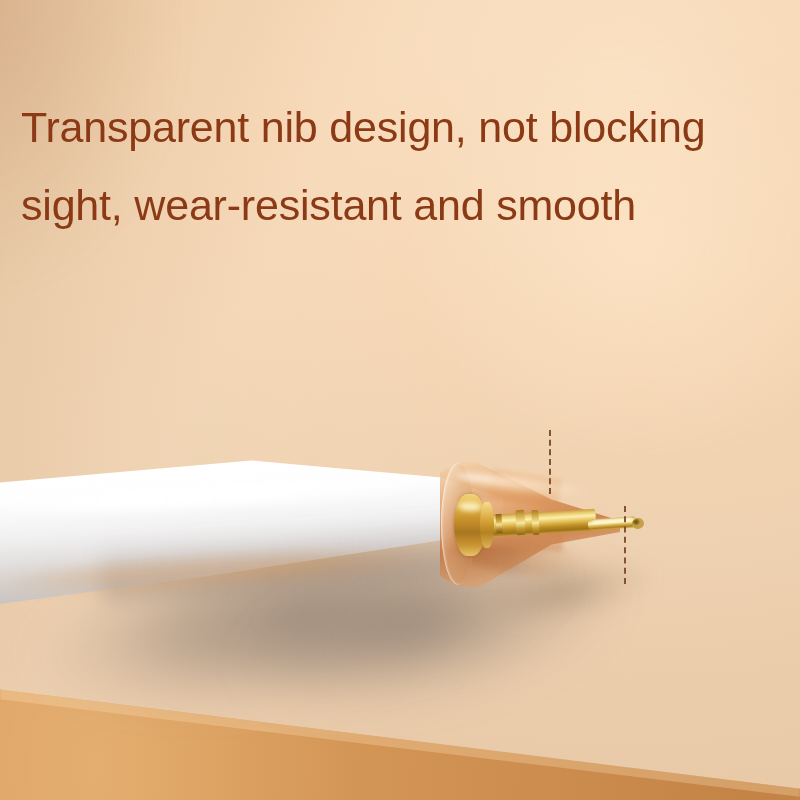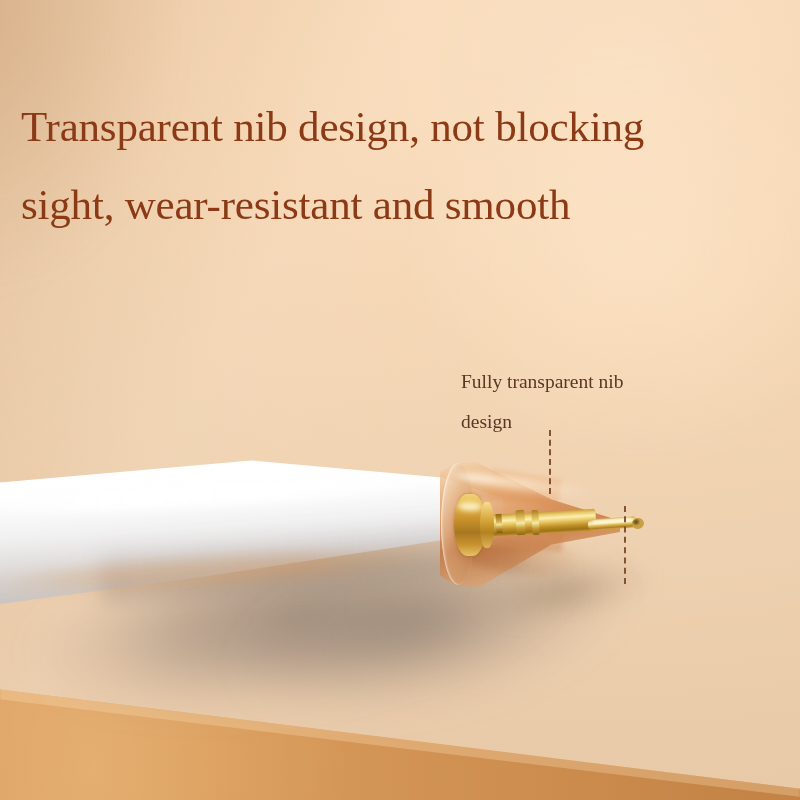--- a/index.html
+++ b/index.html
@@ -6,21 +6,21 @@
   html, body {
     margin: 0;
     padding: 0;
     background: #ffffff;
   }
   #scene {
     position: relative;
     width: 800px;
     height: 800px;
     overflow: hidden;
-    font-family: Liberation Serif, serif;
+    font-family: Liberation Sans, sans-serif;
     -webkit-font-smoothing: antialiased;
   }
 
   
   .bg-base {
     position: absolute;
     inset: 0;
     background:
       radial-gradient(120% 90% at 78% 8%, #FAE0C1 0%, #F5D6B4 38%, #EED1B0 68%, #E8C9A8 100%);
   }
@@ -382,18 +382,16 @@
     <div class="shaft-knurl-b"></div>
     <div class="tip"></div>
     <div class="tip-gloss"></div>
     <div class="tip-cap"></div>
   </div>
 
   <div class="headline">Transparent nib design, not blocking
 sight, wear-resistant and smooth</div>
 
   <div class="leader leader-nib"></div>
-  <div class="callout callout-nib">Fully transparent nib
-design</div>
 
   <div class="leader leader-refill"></div>
 
 </div>
 
 </body></html>

